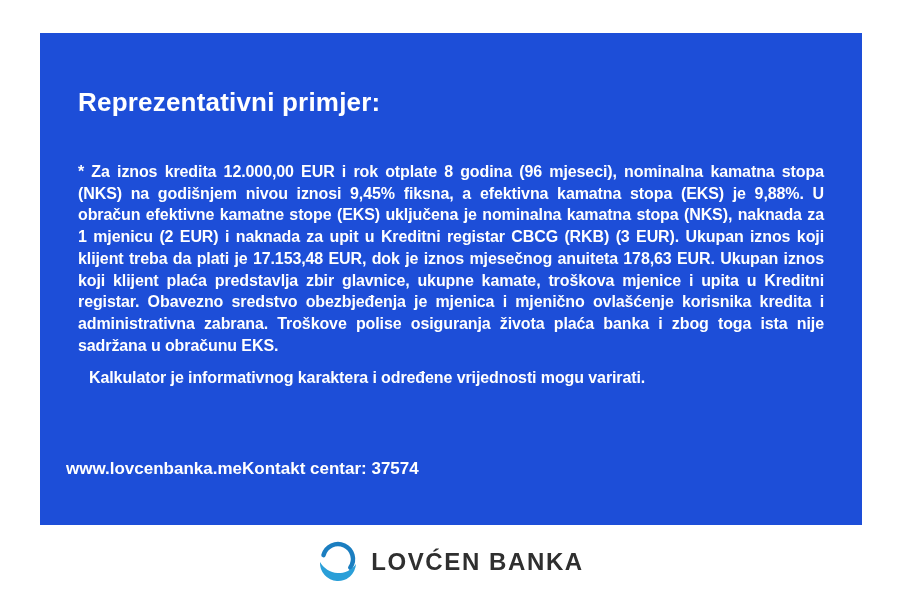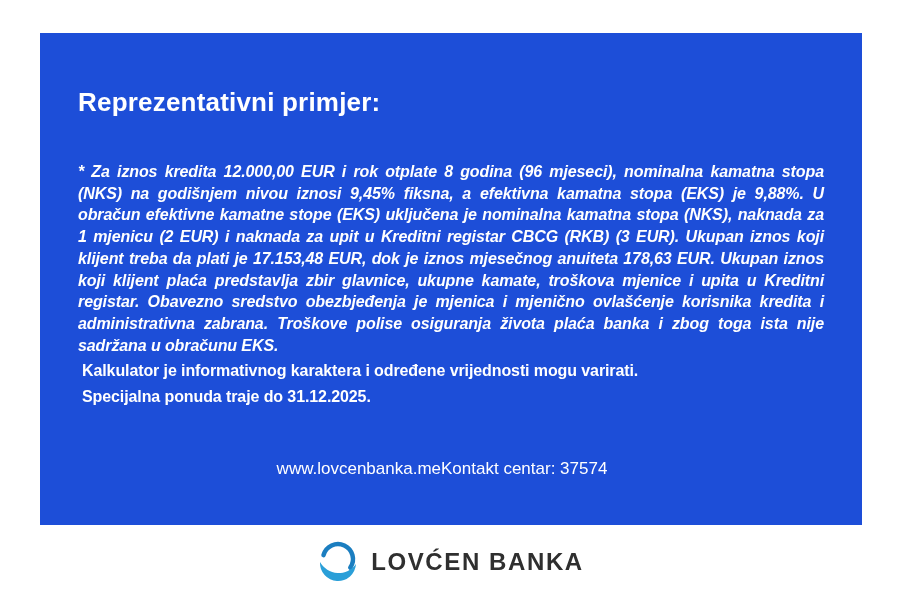--- a/index.html
+++ b/index.html
@@ -26,37 +26,36 @@
     font-weight: bold;
     letter-spacing: 0.2px;
   }
   .body-text {
     margin: 0;
     font-size: 16px;
     line-height: 21.7px;
     font-weight: bold;
     letter-spacing: -0.1px;
     text-align: justify;
-    font-style: italic;
   }
   .plain-line {
-    margin: 4px;
+    margin: 11px;
     font-size: 16px;
     line-height: 21.7px;
     font-weight: bold;
     letter-spacing: -0.1px;
   }
   .card-footer {
     position: absolute;
     left: 26px; right: 44px; bottom: 46px;
     display: flex;
-    justify-content: center;
+    justify-content: flex-start;
     align-items: baseline;
     font-size: 17px;
-    font-weight: normal;
+    font-weight: bold;
   }
   .website { cursor: pointer; }
   .logo-row {
     position: absolute;
     left: 0; right: 0; top: 540px;
     display: flex;
     justify-content: center;
     align-items: center;
     gap: 11px;
   }
@@ -69,21 +68,20 @@
     color: #2f2f2f; 
   }
 </style>
 </head>
 <body>
 
 <div class="card" style="background: #1d4ed8; color: rgb(255, 255, 255);">
   <h1>Reprezentativni primjer:</h1>
   <p class="body-text">* Za iznos kredita 12.000,00 EUR i rok otplate 8 godina (96 mjeseci), nominalna kamatna stopa (NKS) na godišnjem nivou iznosi 9,45% fiksna, a efektivna kamatna stopa (EKS) je 9,88%. U obračun efektivne kamatne stope (EKS) uključena je nominalna kamatna stopa (NKS), naknada za 1 mjenicu (2 EUR) i naknada za upit u Kreditni registar CBCG (RKB) (3 EUR). Ukupan iznos koji klijent treba da plati je 17.153,48 EUR, dok je iznos mjesečnog anuiteta 178,63 EUR. Ukupan iznos koji klijent plaća predstavlja zbir glavnice, ukupne kamate, troškova mjenice i upita u Kreditni registar. Obavezno sredstvo obezbjeđenja je mjenica i mjenično ovlašćenje korisnika kredita i administrativna zabrana. Troškove polise osiguranja života plaća banka i zbog toga ista nije sadržana u obračunu EKS.</p>
   <p class="plain-line">Kalkulator je informativnog karaktera i određene vrijednosti mogu varirati.</p>
-  <p class="plain-line">Specijalna ponuda traje do 31.12.2025.</p>
   <div class="card-footer">
     <span class="website">www.lovcenbanka.me</span>
     <span>Kontakt centar: 37574</span>
   </div>
 </div>
 
 <div class="logo-row">
   <span class="logo-icon">
     <svg viewBox="0 0 44 44" xmlns="http://www.w3.org/2000/svg" aria-hidden="true">
       <path d="M 7.5 15.1 A 15 15 0 1 1 34.3 27.6" fill="none" stroke="#1b7ec0" stroke-width="4.5" stroke-linecap="round"></path>

